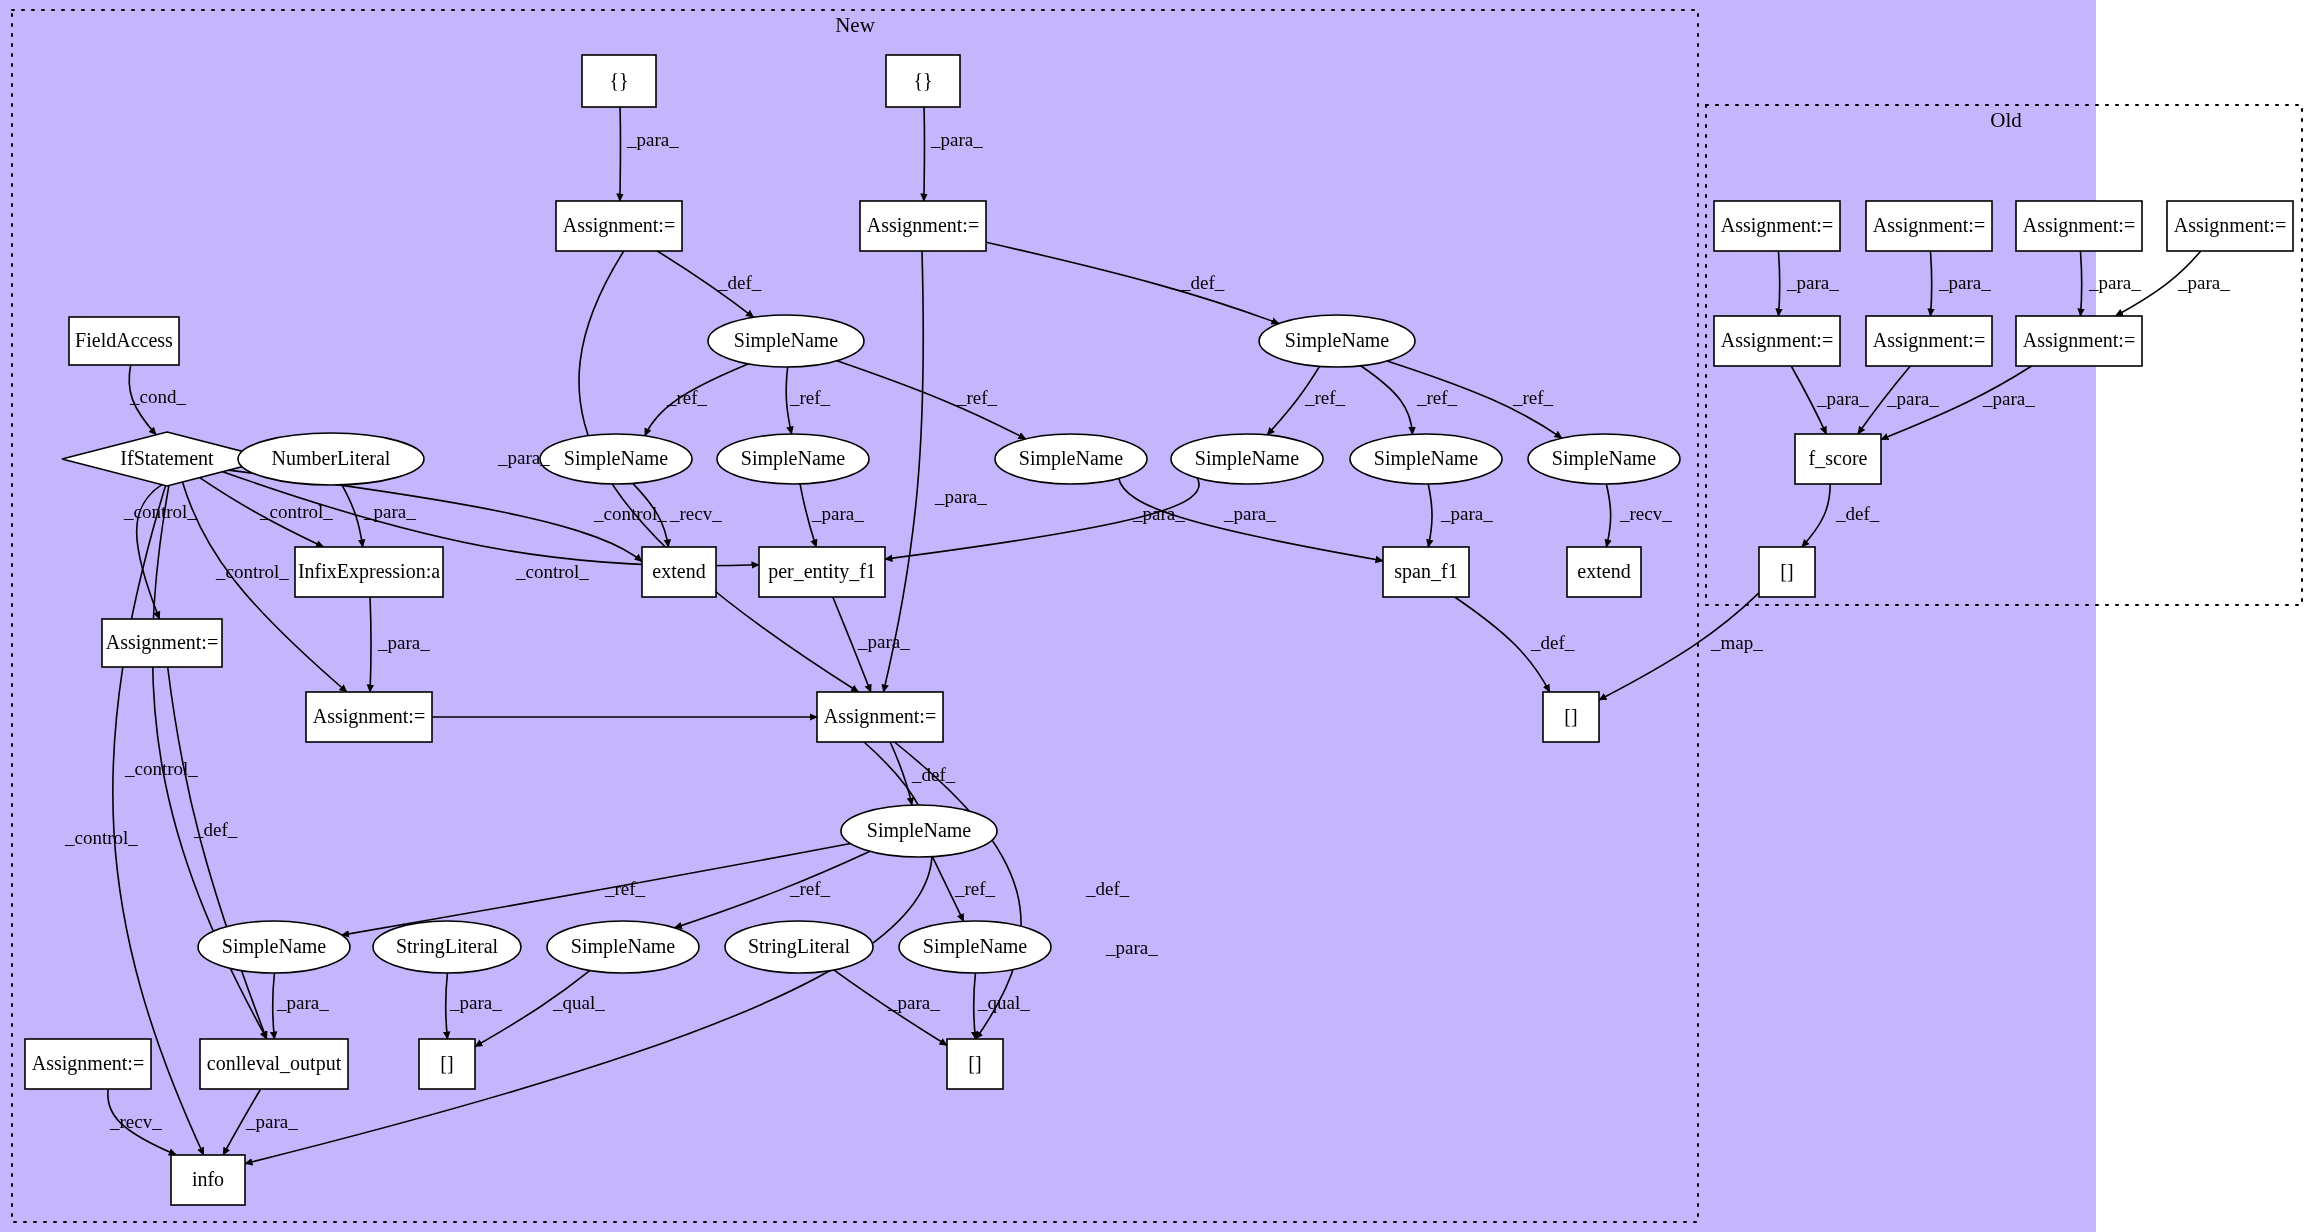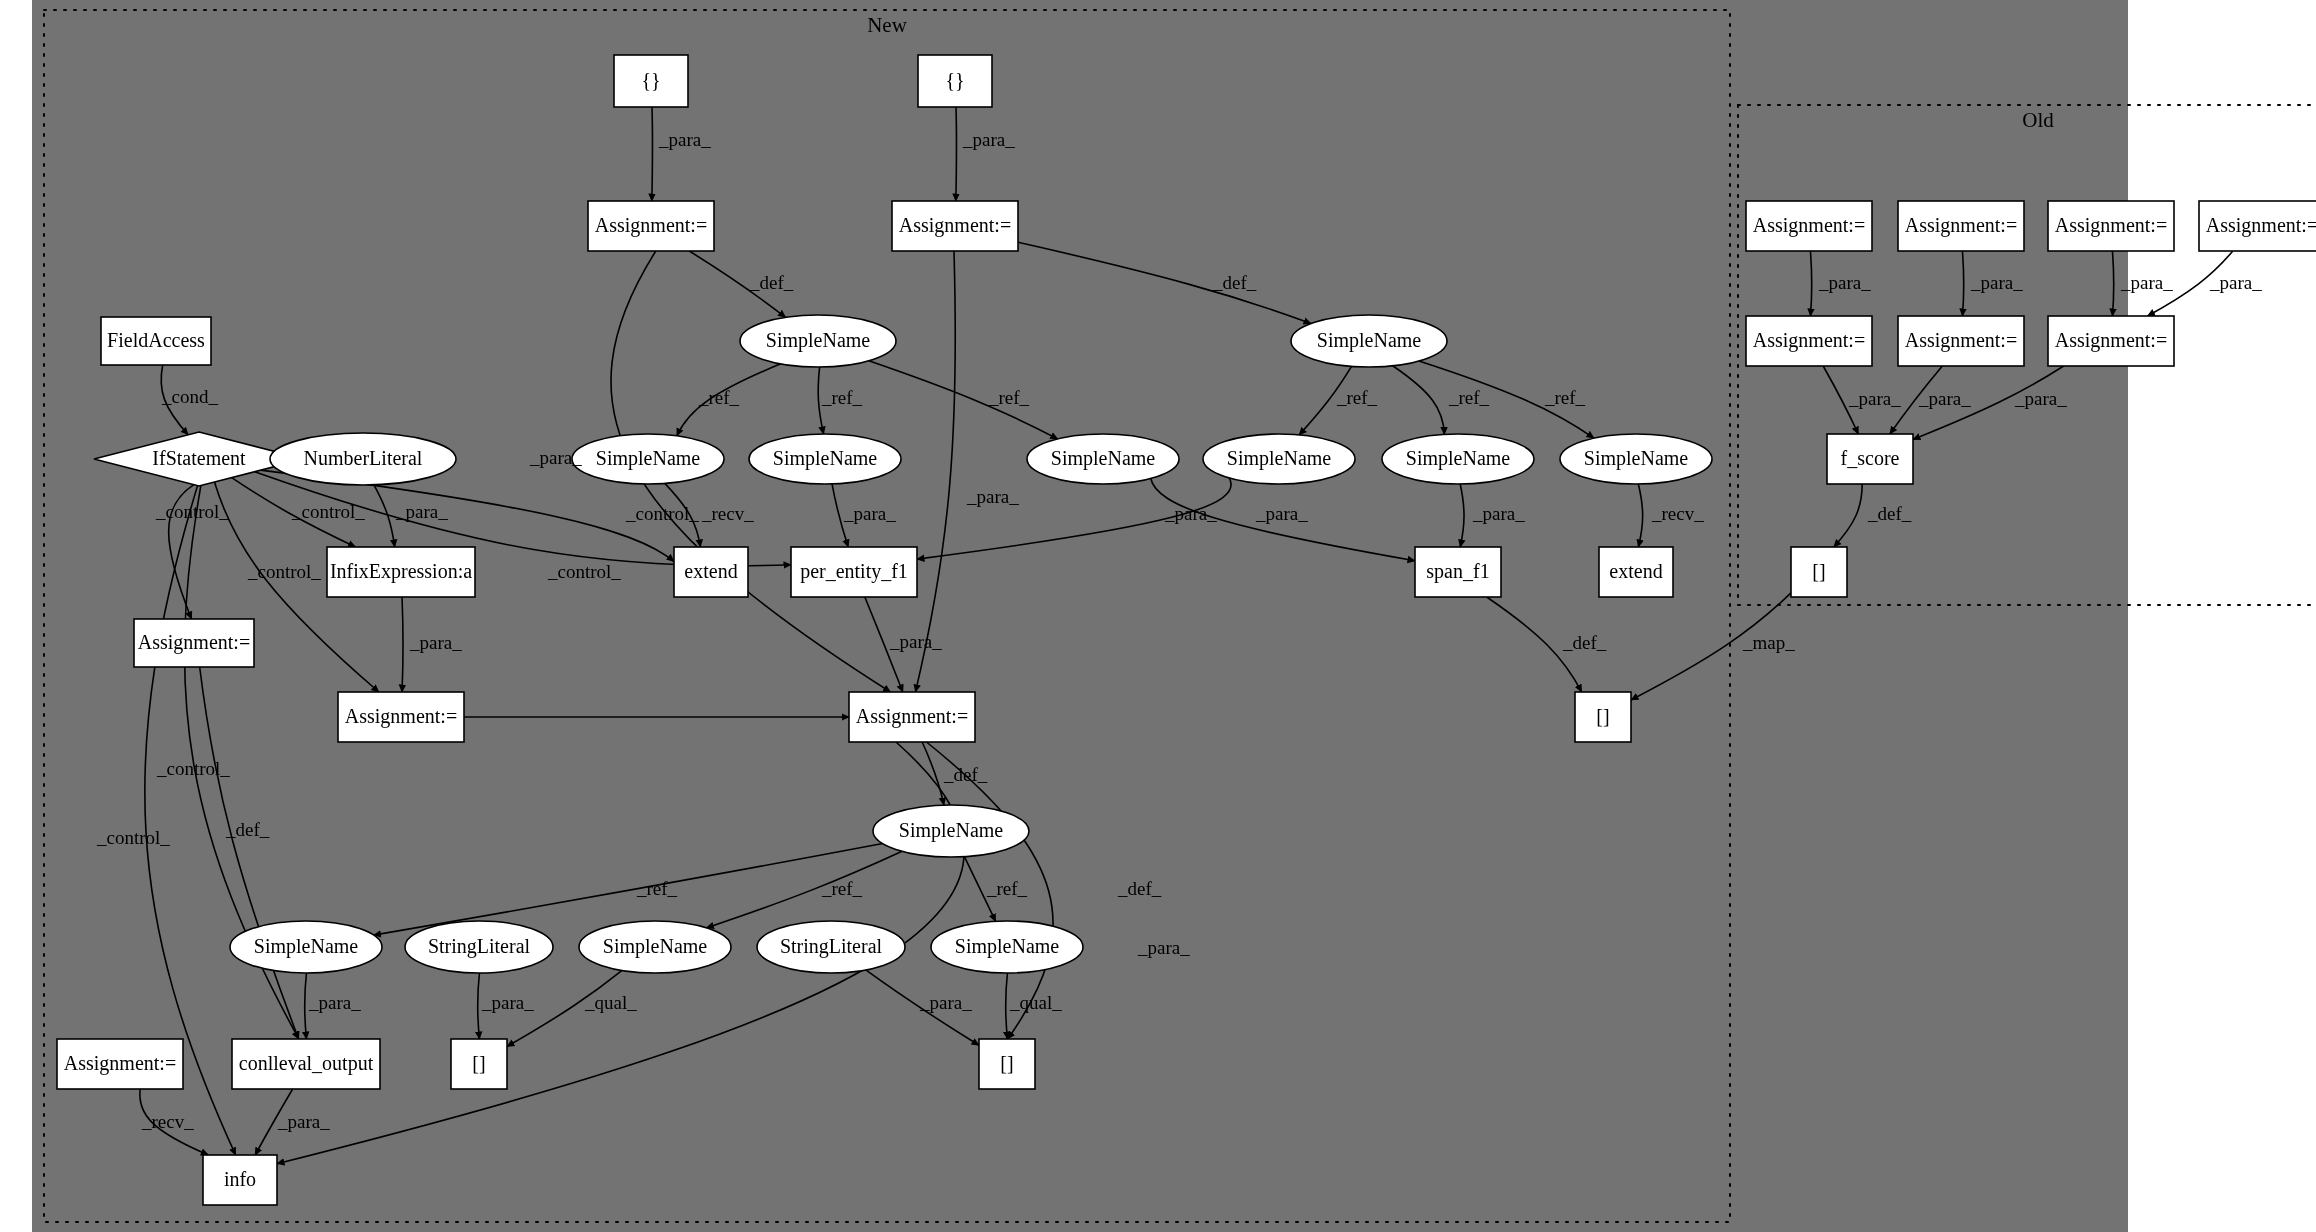--- a/index.html
+++ b/index.html
@@ -4,23 +4,22 @@
 <style>
   html, body {
     margin: 0;
     padding: 0;
     background: #ffffff;
   }
   #root {
     position: relative;
     width: 2096px;
     height: 1232px;
-    background: #737373;
+    background: #c4b5fd;
     font-family: "Liberation Serif", "DejaVu Serif", serif;
-    margin-left: 32px;
   }
   svg#graph {
     display: block;
     width: 2316px;
     height: 1232px;
   }
   .cluster-rect {
     fill: none;
     stroke: #000000;
     stroke-width: 2;

